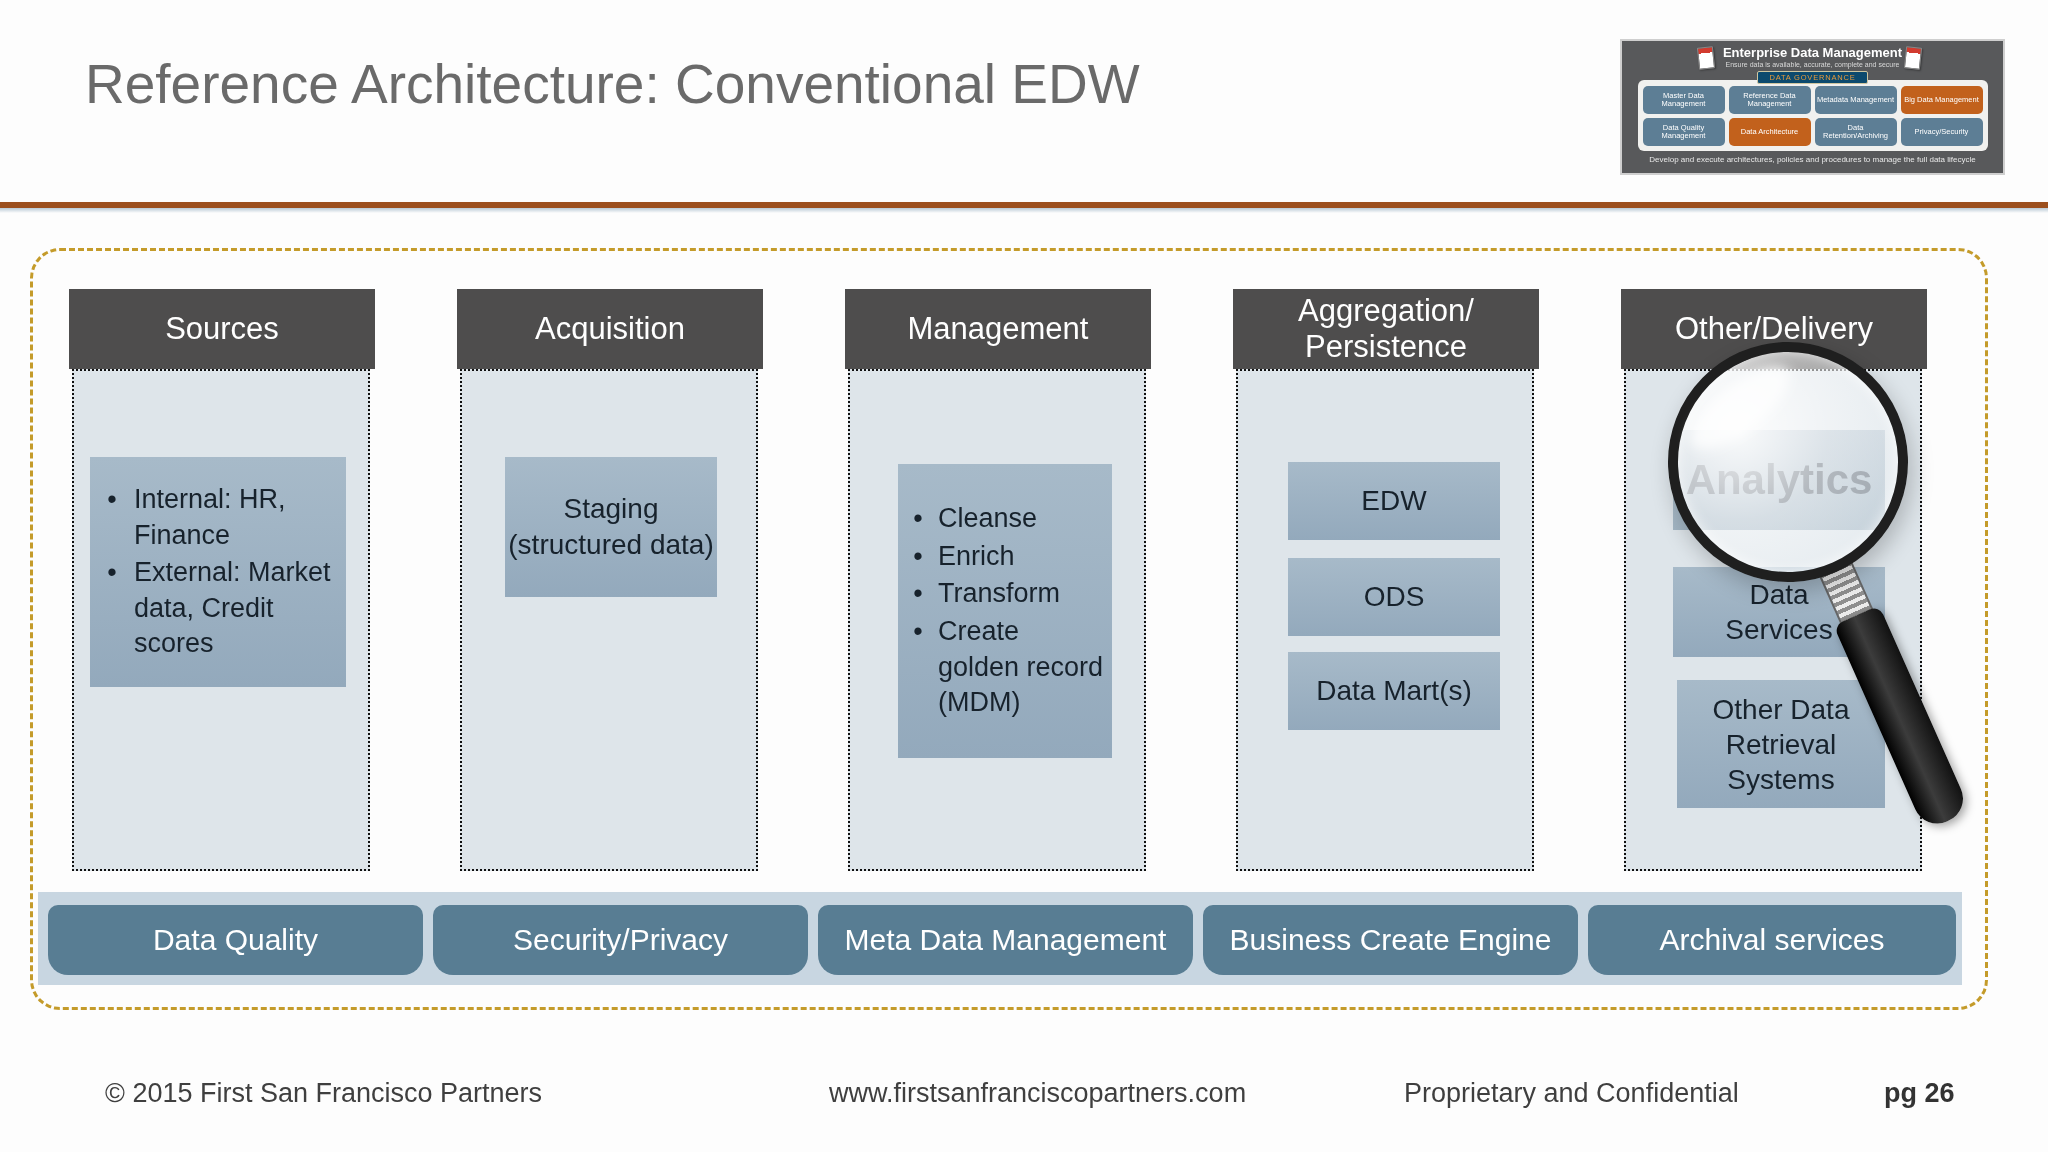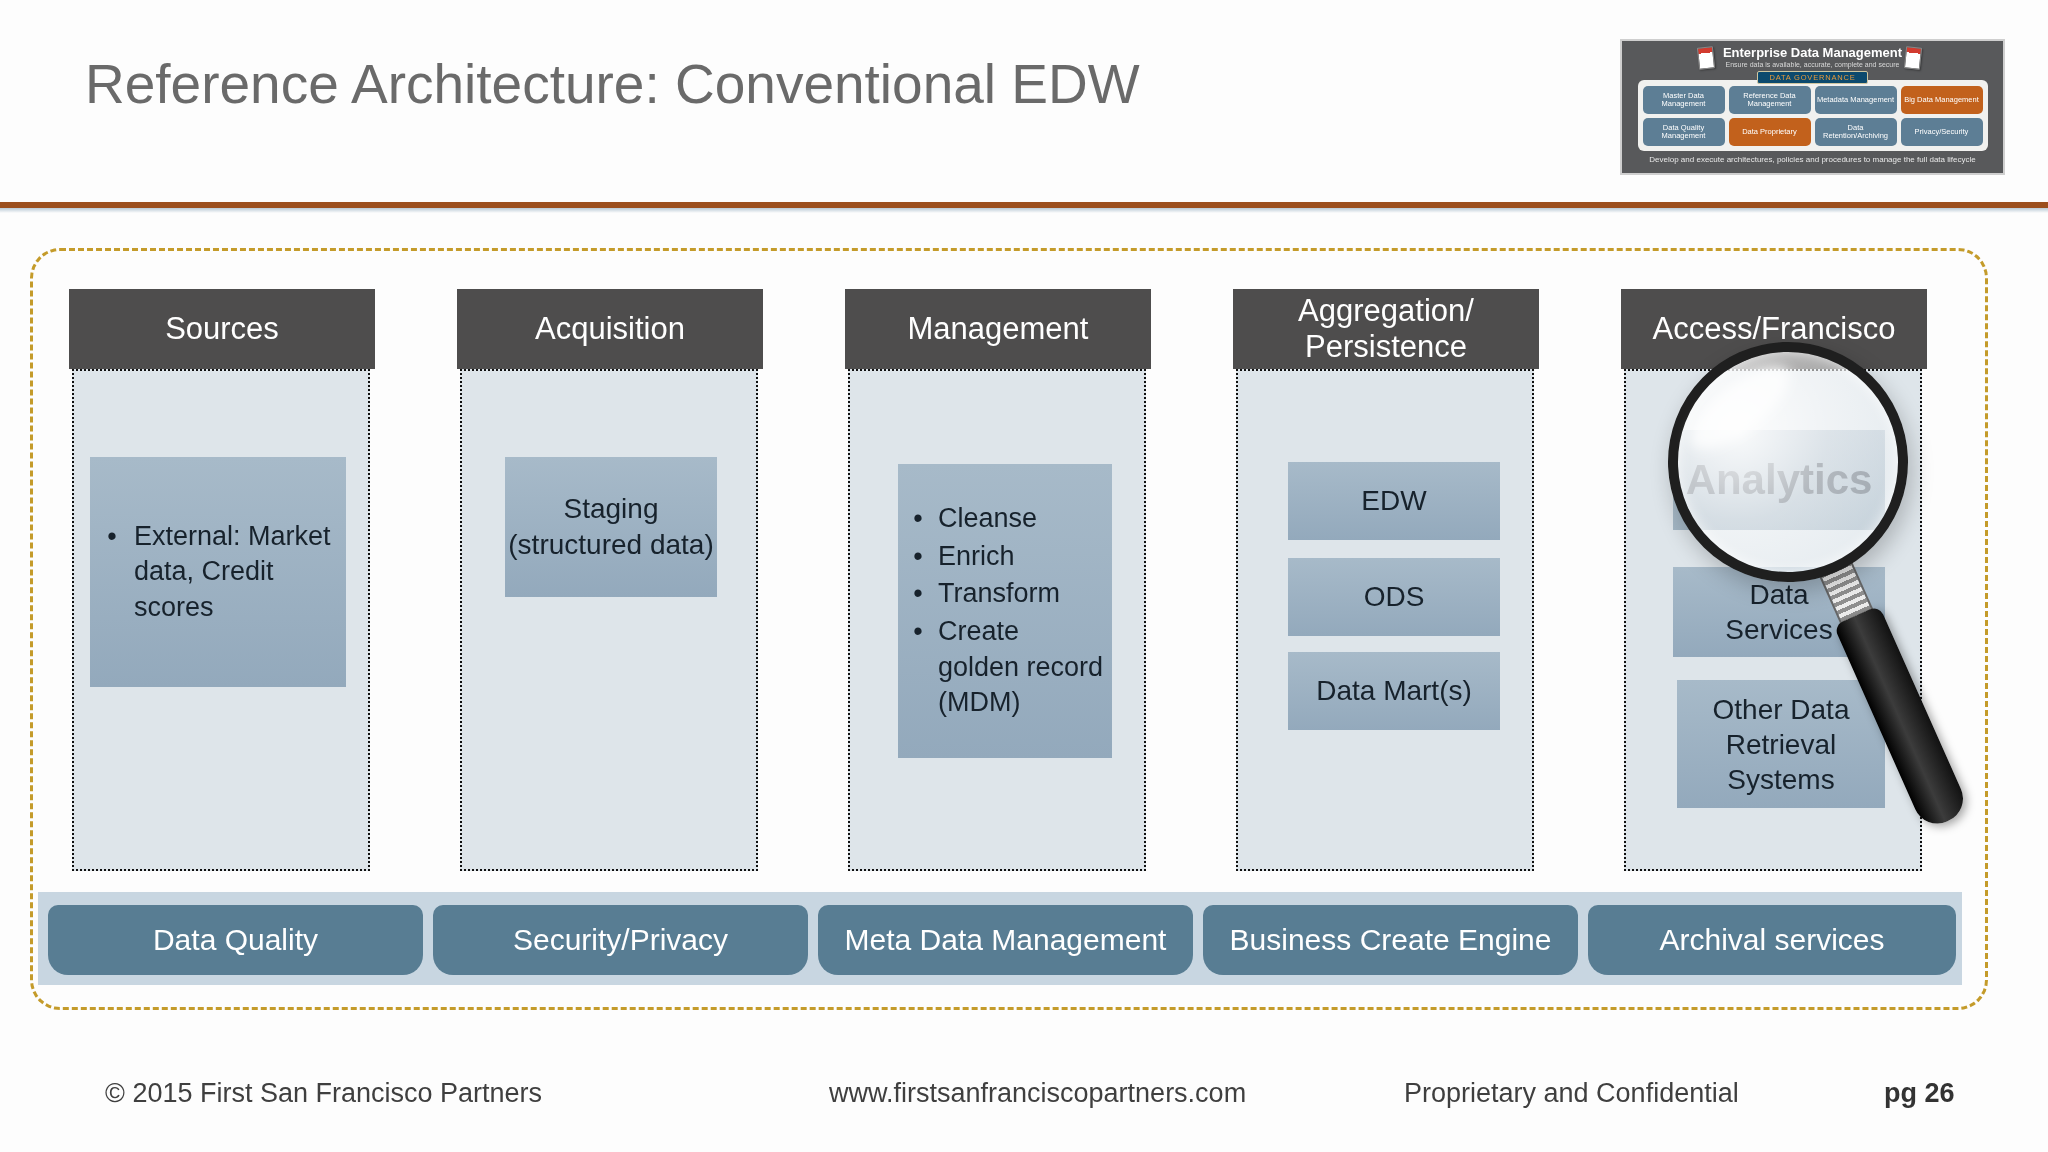--- a/index.html
+++ b/index.html
@@ -98,37 +98,40 @@
     <div class="doc-icon right"></div>
     <div class="thumb-title">Enterprise Data Management</div>
     <div class="thumb-sub">Ensure data is available, accurate, complete and secure</div>
     <div class="thumb-gov">DATA GOVERNANCE</div>
     <div class="thumb-panel">
       <div class="tb blue">Master Data Management</div>
       <div class="tb blue">Reference Data Management</div>
       <div class="tb blue">Metadata Management</div>
       <div class="tb orange">Big Data Management</div>
       <div class="tb blue">Data Quality Management</div>
-      <div class="tb orange">Data Proprietary</div>
+      <div class="tb orange">Data Architecture</div>
       <div class="tb blue">Data Retention/Archiving</div>
       <div class="tb blue">Privacy/Security</div>
     </div>
     <div class="thumb-cap">Develop and execute architectures, policies and procedures to manage the full data lifecycle</div>
   </div>
 
   <div class="frame"></div>
 
   <div class="col" style="left:69px;">
     <div class="col-header">
       <span>Sources</span>
     </div>
     <div class="col-body">
       <div class="ibox box-sources">
         <div class="bullets">
           <div class="bullet">
+              <span>Internal: HR, Finance</span>
+            </div>
+          <div class="bullet">
               <span>External: Market data, Credit scores</span>
             </div>
         </div>
       </div>
     </div>
   </div>
 
   <div class="col" style="left:457px;">
     <div class="col-header">
       <span>Acquisition</span>
@@ -177,21 +180,21 @@
         <span>ODS</span>
       </div>
       <div class="ibox center box-agg" style="top:281px;">
         <span>Data Mart(s)</span>
       </div>
     </div>
   </div>
 
   <div class="col" style="left:1621px;">
     <div class="col-header">
-      <span>Access/Francisco</span>
+      <span>Other/Delivery</span>
     </div>
     <div class="col-body">
       <div class="ibox center box-analytics">
         <span class="label">Analytics</span>
       </div>
       <div class="ibox center box-dataservices">
         <span>Data Services</span>
       </div>
       <div class="ibox center box-otherdata">
         <span>Other Data Retrieval Systems</span>

